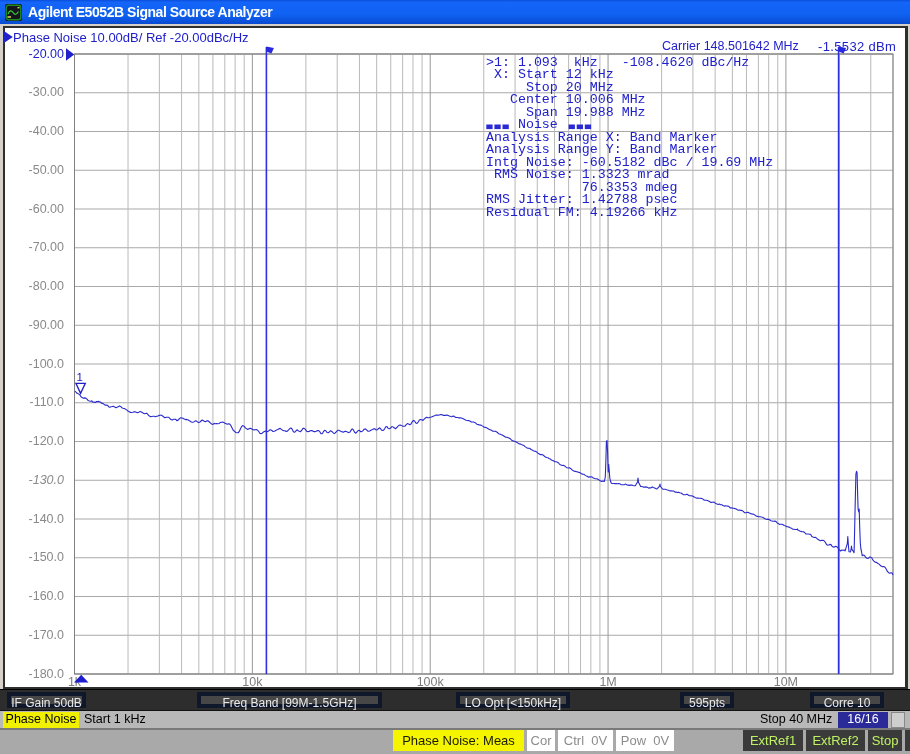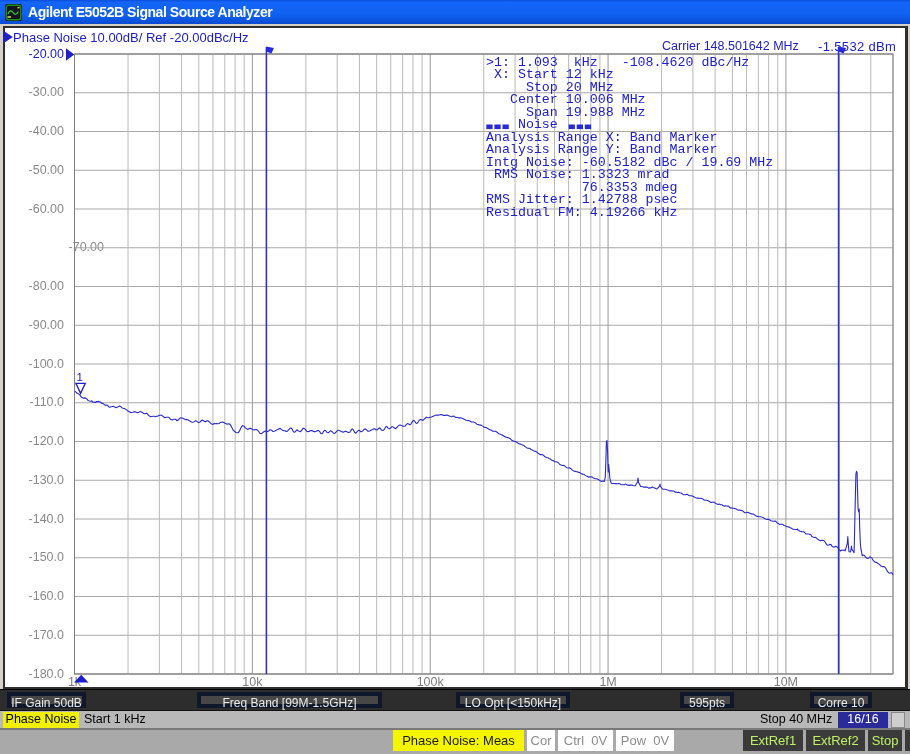--- a/index.html
+++ b/index.html
@@ -44,27 +44,27 @@
 
 <div id="hdr" class="abs blue">Phase Noise 10.00dB/ Ref -20.00dBc/Hz</div>
 <div id="carrier" class="abs blue">Carrier 148.501642 MHz</div>
 <div id="dbm" class="abs blue">-1.5532 dBm</div>
 
 <div class="abs ylab blue" style="left:0px; top:46.5px;">-20.00</div>
 <div class="abs ylab gray" style="left:0px; top:85.2px;">-30.00</div>
 <div class="abs ylab gray" style="left:0px; top:124.0px;">-40.00</div>
 <div class="abs ylab gray" style="left:0px; top:162.8px;">-50.00</div>
 <div class="abs ylab gray" style="left:0px; top:201.5px;">-60.00</div>
-<div class="abs ylab gray" style="left:0px; top:240.2px;margin-left:40px;">-70.00</div>
+<div class="abs ylab gray" style="left:0px; top:240.2px;">-70.00</div>
 <div class="abs ylab gray" style="left:0px; top:279.0px;">-80.00</div>
 <div class="abs ylab gray" style="left:0px; top:317.8px;">-90.00</div>
 <div class="abs ylab gray" style="left:0px; top:356.5px;">-100.0</div>
 <div class="abs ylab gray" style="left:0px; top:395.2px;">-110.0</div>
 <div class="abs ylab gray" style="left:0px; top:434.0px;">-120.0</div>
-<div class="abs ylab gray" style="left:0px; top:472.8px;">-130.0</div>
+<div class="abs ylab gray" style="left:0px; top:472.8px;font-style:italic;">-130.0</div>
 <div class="abs ylab gray" style="left:0px; top:511.5px;">-140.0</div>
 <div class="abs ylab gray" style="left:0px; top:550.2px;">-150.0</div>
 <div class="abs ylab gray" style="left:0px; top:589.0px;">-160.0</div>
 <div class="abs ylab gray" style="left:0px; top:627.8px;">-170.0</div>
 <div class="abs ylab gray" style="left:0px; top:666.5px;">-180.0</div>
 <div class="abs xlab" style="left:44.5px;">1k</div>
 <div class="abs xlab" style="left:222.4px;">10k</div>
 <div class="abs xlab" style="left:400.2px;">100k</div>
 <div class="abs xlab" style="left:578.1px;">1M</div>
 <div class="abs xlab" style="left:755.9px;">10M</div>
@@ -163,21 +163,21 @@
  RMS Noise: 1.3323 mrad
             76.3353 mdeg
 RMS Jitter: 1.42788 psec
 Residual FM: 4.19266 kHz</pre>
 
 <div id="skbar" class="abs"></div>
 <div class="sk" style="left:7px; width:79px;">IF Gain 50dB</div>
 <div class="sk" style="left:197px; width:185px;">Freq Band [99M-1.5GHz]</div>
 <div class="sk" style="left:456px; width:114px;">LO Opt [&lt;150kHz]</div>
 <div class="sk" style="left:680px; width:54px;">595pts</div>
-<div class="sk" style="left:810px; width:62px;">Corre 10</div>
+<div class="sk" style="left:810px; width:74px;">Corre 10</div>
 
 <div id="stat1" class="abs"></div>
 <div class="abs" style="left:3px; top:711.5px; width:76px; height:16px; background:#f0f000; color:#000; font-size:12.5px; line-height:15px; text-align:center;">Phase Noise</div>
 <div class="abs" style="left:84px; top:712px; font-size:12.5px; color:#000;">Start 1 kHz</div>
 <div class="abs" style="left:760px; top:712px; font-size:12.5px; color:#000;">Stop 40 MHz</div>
 <div class="abs" style="left:838px; top:711.5px; width:50px; height:16px; background:#2a2a99; color:#fff; font-size:12.5px; line-height:15px; text-align:center;">16/16</div>
 <div class="abs" style="left:891px; top:711.5px; width:14px; height:16px; background:#cecece; border:1px solid #888;"></div>
 
 <div id="stat2" class="abs"></div>
 <div class="st2" style="left:393px; width:131px; background:#f5f500; color:#1a1a00;">Phase Noise: Meas</div>

